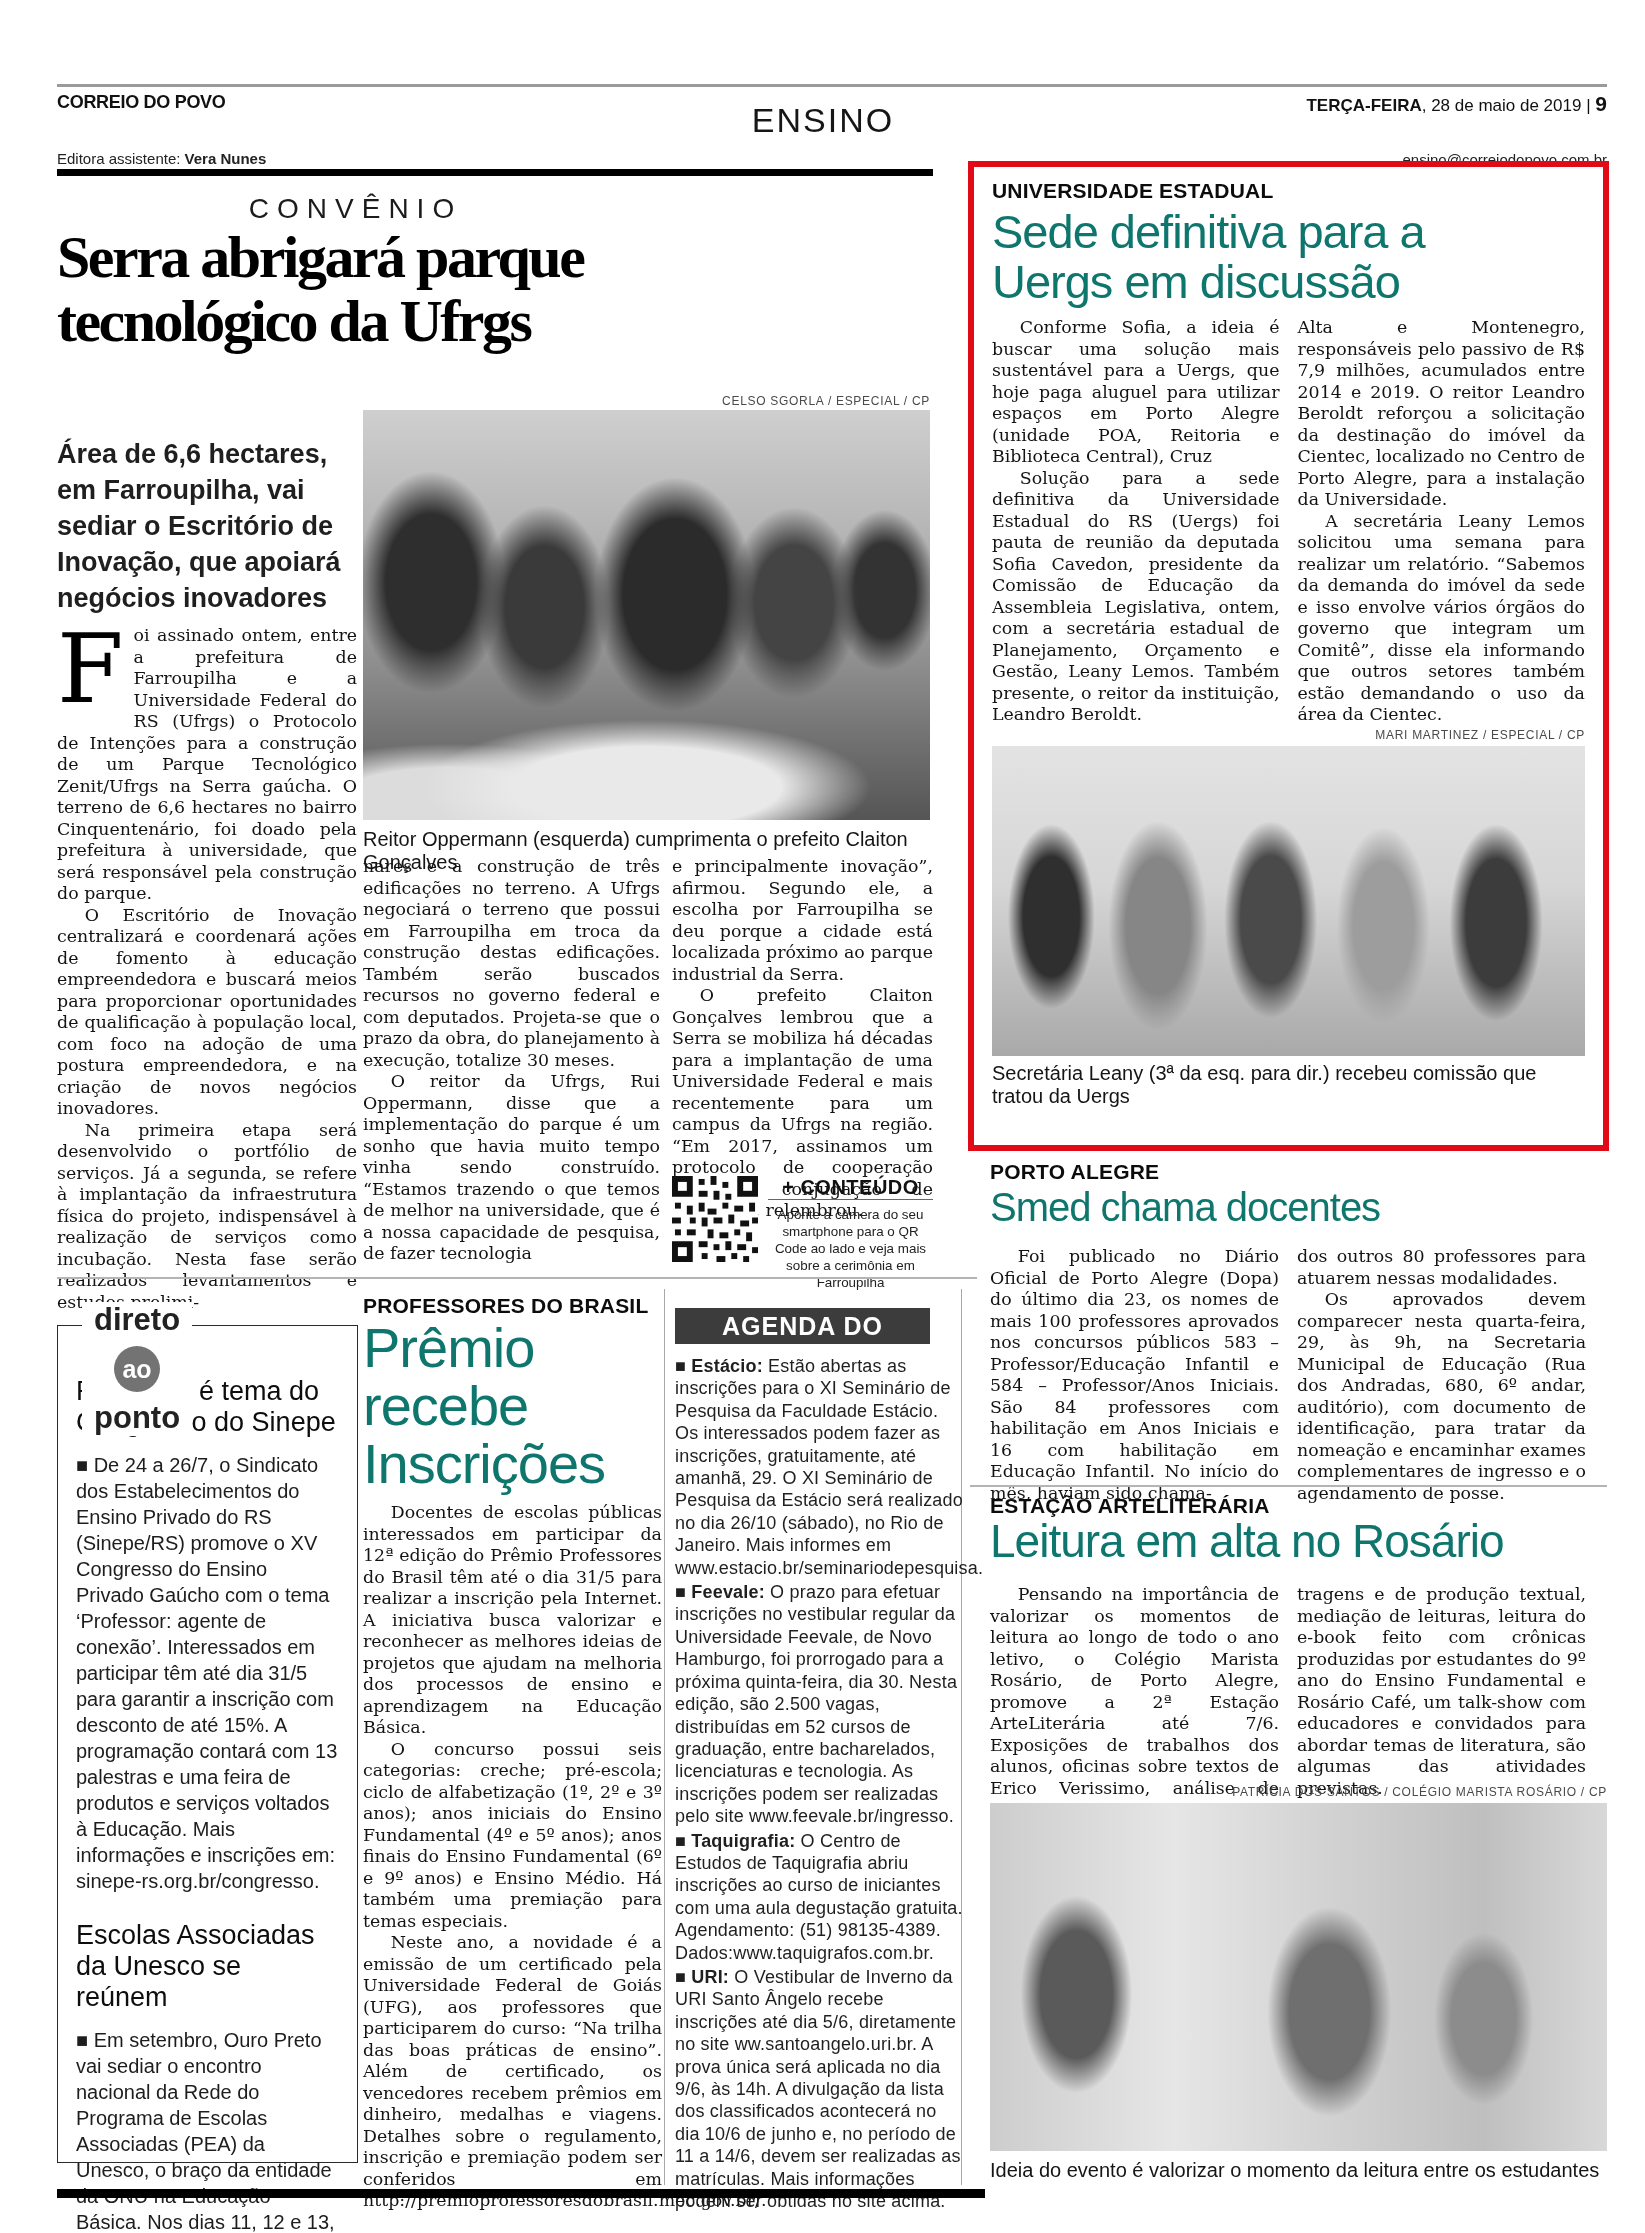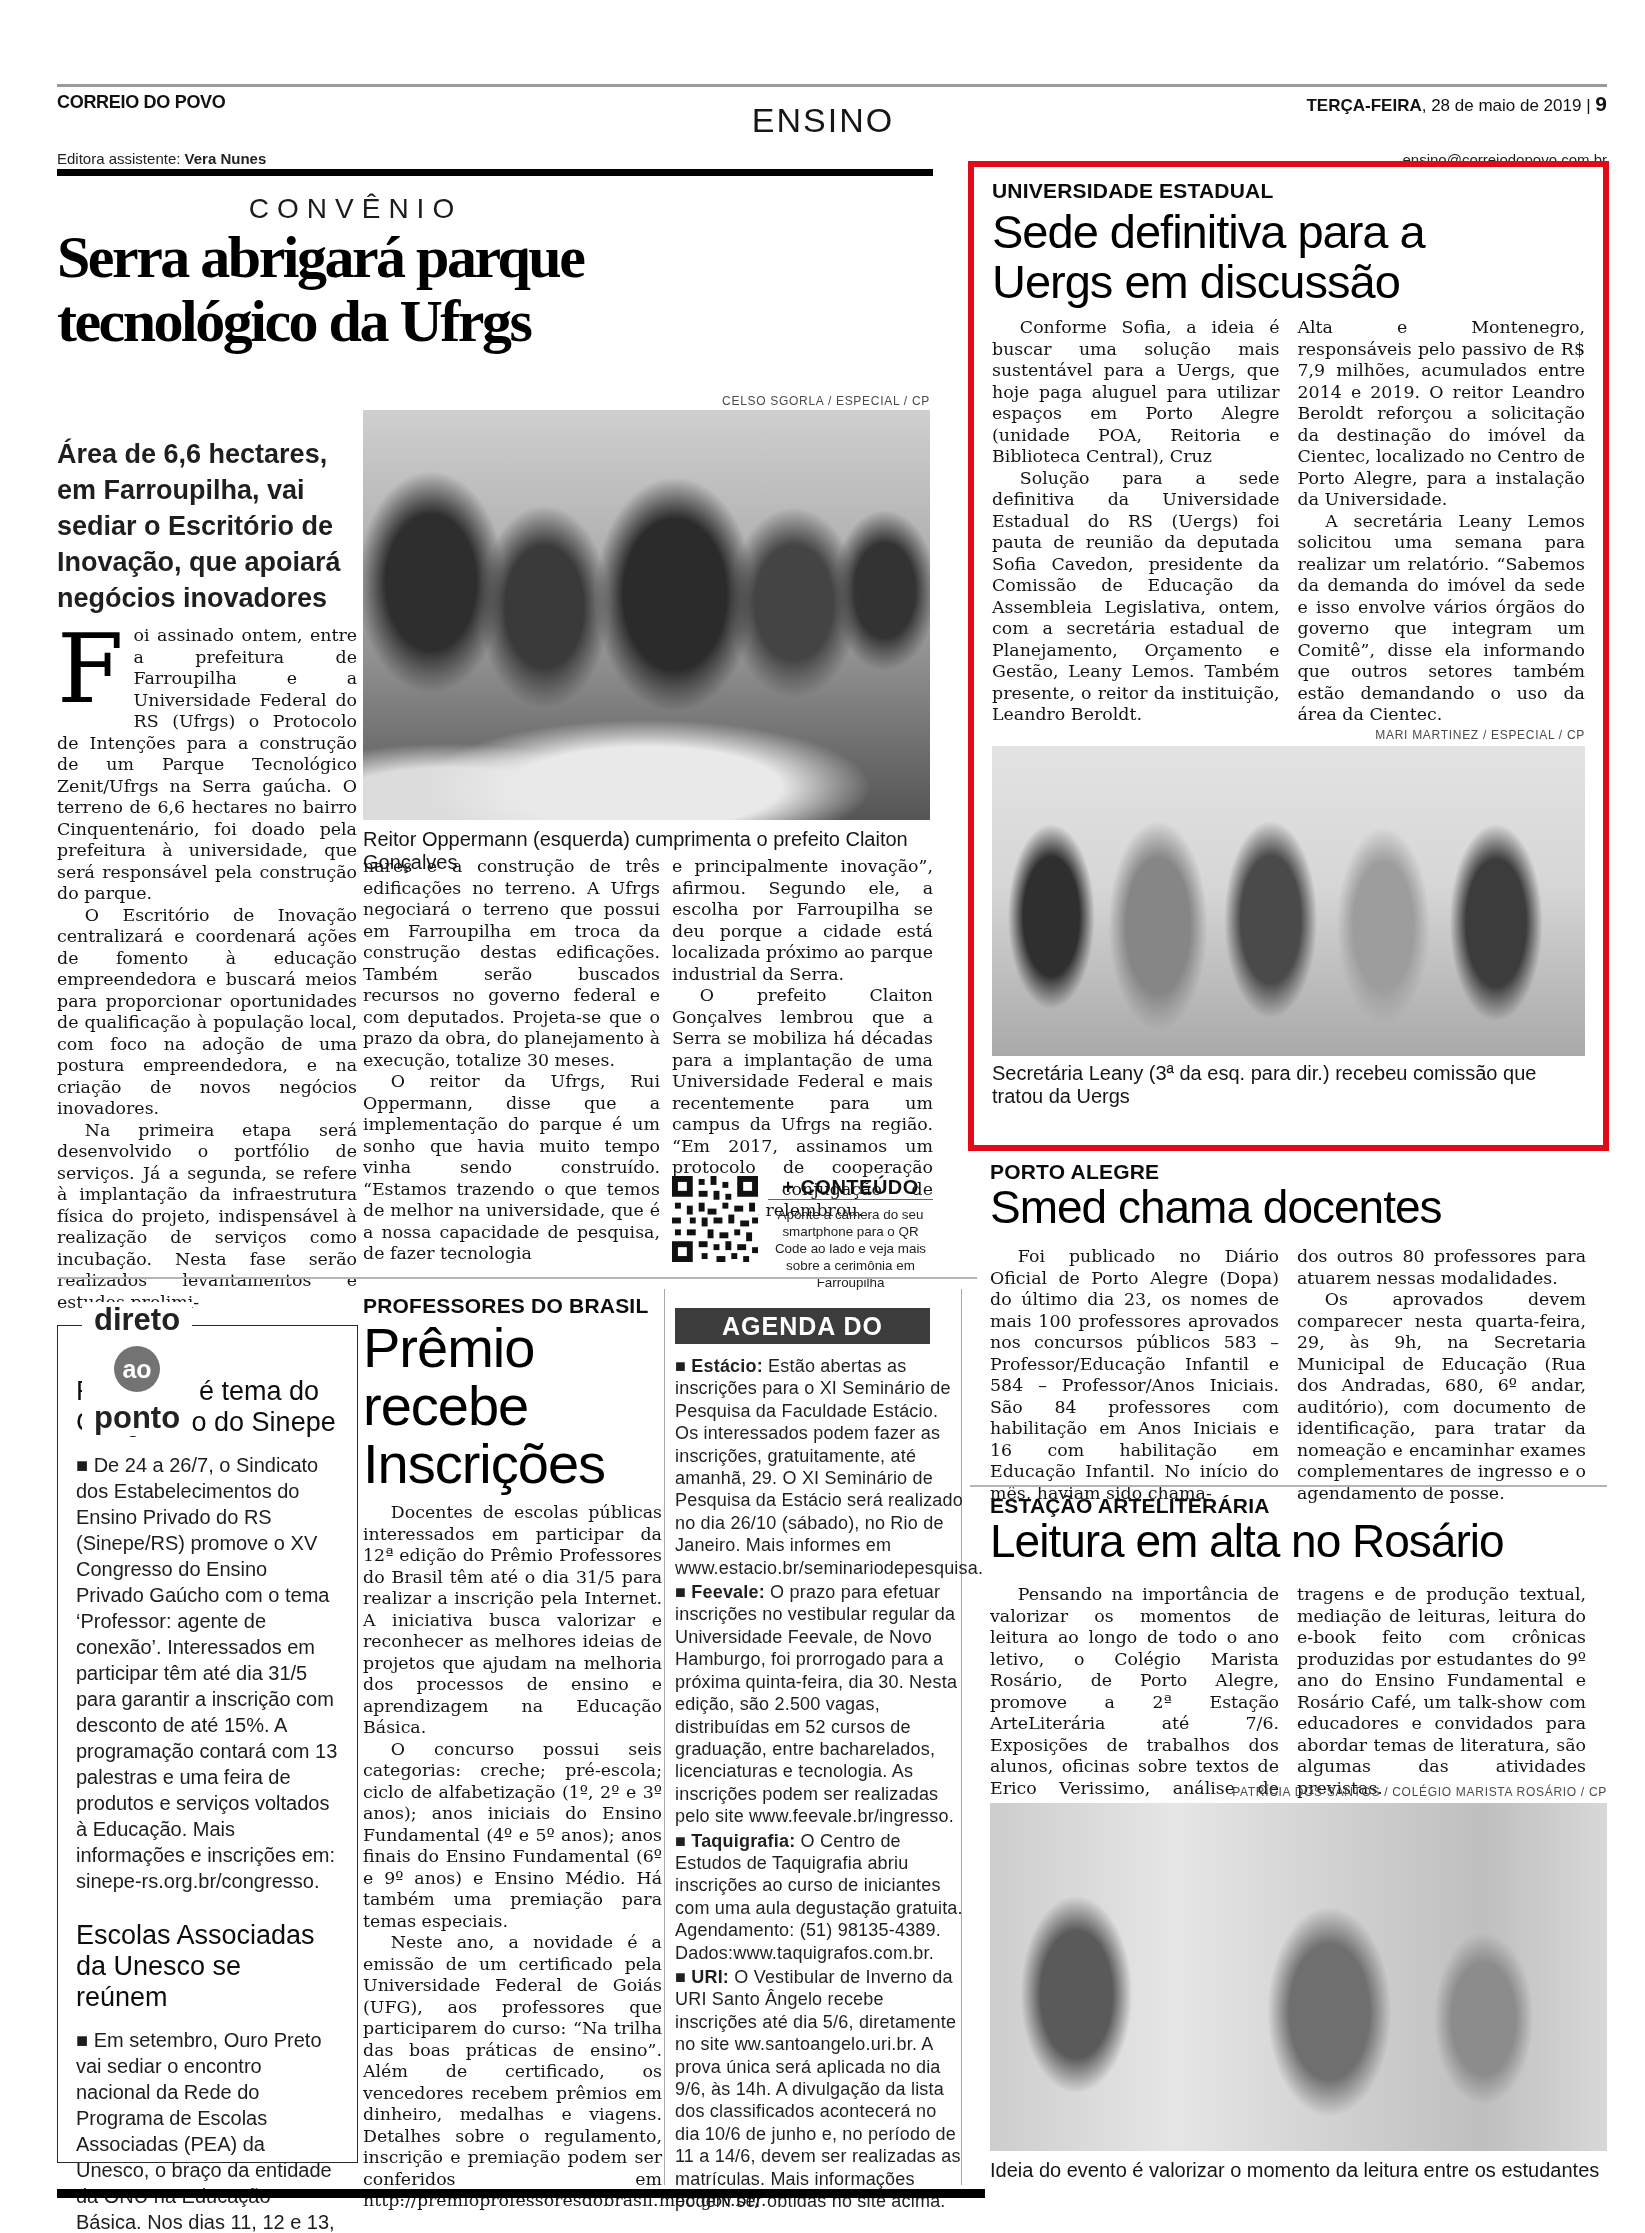--- a/index.html
+++ b/index.html
@@ -7,21 +7,21 @@
         font-family:"Liberation Sans",sans-serif;color:#111;overflow:hidden;}
   .abs{position:absolute;}
   .rule{background:#9a9a9a;}
   .serif{font-family:"DejaVu Serif",serif;font-size:17.4px;line-height:21.5px;
          text-align:justify;color:#131313;}
   .serif p{margin:0;text-indent:1.6em;}
   .serif p.noindent{text-indent:0;}
   .dropcap{float:left;font-family:"DejaVu Serif",serif;font-size:96px;line-height:76px;
            height:82px;margin:6px 10px 0 0;color:#000;}
   .kicker{font-weight:bold;font-size:21px;color:#0c0c0c;letter-spacing:0.2px;}
-  .hl{font-weight:300;color:#000000;letter-spacing:-1px;white-space:nowrap;}
+  .hl{font-weight:300;color:#0f766e;letter-spacing:-1px;white-space:nowrap;}
   .caption{font-size:20px;color:#151515;}
   .credit{font-size:12px;letter-spacing:0.7px;color:#4a4a4a;text-align:right;}
   .photo{background:#b9b9b9;}
   .photo-serra{background:
     radial-gradient(119px 179px at 12% 42%,#2e2e2e 0 38%,transparent 62%),
     radial-gradient(109px 169px at 32% 48%,#3a3a3a 0 36%,transparent 60%),
     radial-gradient(129px 189px at 55% 45%,#2b2b2b 0 40%,transparent 62%),
     radial-gradient(109px 159px at 76% 47%,#444 0 36%,transparent 60%),
     radial-gradient(90px 139px at 92% 44%,#333 0 34%,transparent 58%),
     radial-gradient(299px 90px at 50% 92%,#e9e9e9 0 45%,transparent 75%),
@@ -176,21 +176,21 @@
           <p>A secretária Leany Lemos solicitou uma semana para realizar um relatório. “Sabemos da demanda do imóvel da sede e isso envolve vários órgãos do governo que integram um Comitê”, disse ela informando que outros setores também estão demandando o uso da área da Cientec.</p>
         </div>
       </div>
       <div class="credit" style="margin:2px 0 4px 0;">MARI MARTINEZ / ESPECIAL / CP</div>
       <div class="photo photo-uergs" style="width:593px;height:310px;"></div>
       <div class="caption" style="margin-top:6px;">Secretária Leany (3ª da esq. para dir.) recebeu comissão que tratou da Uergs</div>
     </div>
   </div>
 
   <div class="abs kicker" style="left:990px;top:1160px;">PORTO ALEGRE</div>
-  <div class="abs hl" style="left:990px;top:1182px;font-size:46px;line-height:50px;">Smed chama docentes</div>
+  <div class="abs hl" style="left:990px;top:1182px;font-size:40px;line-height:50px;">Smed chama docentes</div>
   <div class="abs twocol serif" style="left:990px;top:1246px;width:597px;">
     <div>
       <p>Foi publicado no Diário Oficial de Porto Alegre (Dopa) do último dia 23, os nomes de mais 100 professores aprovados nos concursos públicos 583 – Professor/Educação Infantil e 584 – Professor/Anos Iniciais. São 84 professores com habilitação em Anos Iniciais e 16 com habilitação em Educação Infantil. No início do mês, haviam sido chama-</p>
     </div>
     <div>
       <p class="noindent">dos outros 80 professores para atuarem nessas modalidades.</p>
       <p>Os aprovados devem comparecer nesta quarta-feira, 29, às 9h, na Secretaria Municipal de Educação (Rua dos Andradas, 680, 6º andar, auditório), com documento de identificação, para tratar da nomeação e encaminhar exames complementares de ingresso e o agendamento de posse.</p>
     </div>
   </div>
 

